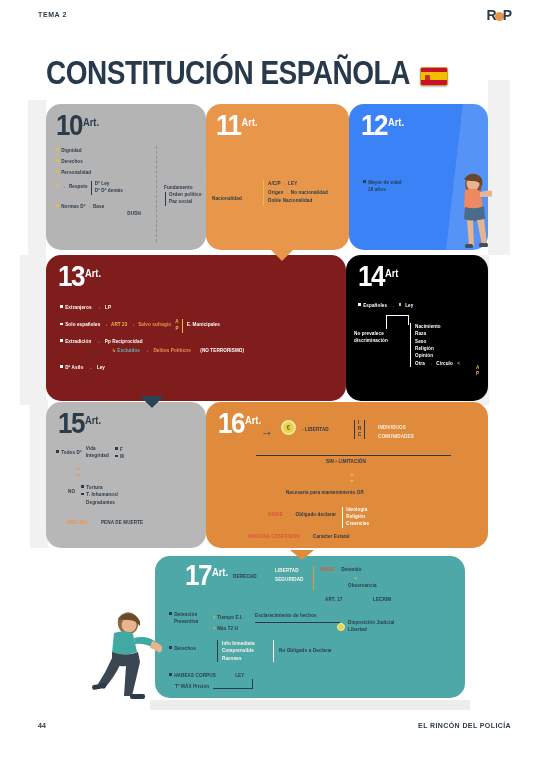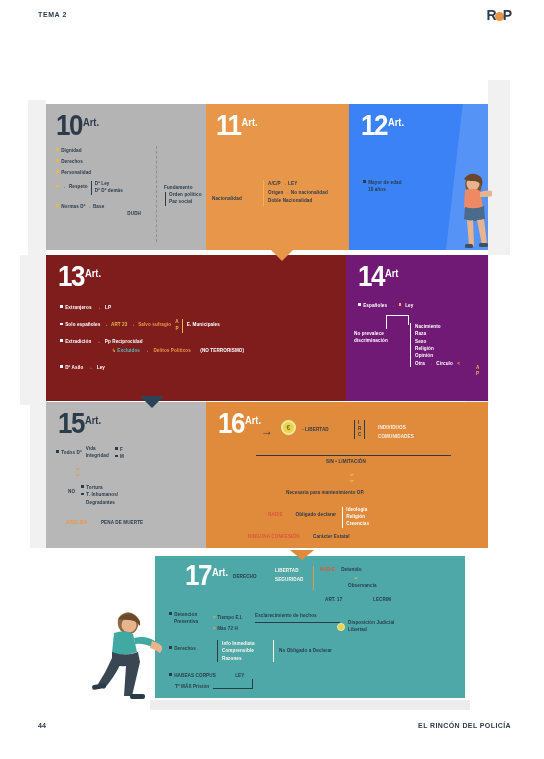--- a/index.html
+++ b/index.html
@@ -42,21 +42,21 @@
   .flag .r2 { height:50%; background:#f1bf00; position:relative; }
   .flag .crest {
     position:absolute; left:4px; top:3px; width:5px; height:7px;
     background:#c8102e; border-radius:1px; opacity:.85;
   }
 
   
   .shadow-panel { position:absolute; background:#f1f1f1; }
 
   
-  .blk { position:absolute; }
+  .blk { position:absolute;border-radius:15px; }
   .artnum {
     font-weight:bold; line-height:.9; letter-spacing:-1.5px;
     font-family:"Liberation Sans", sans-serif;
     transform:scaleY(1.15); transform-origin:left top;
   }
   .artnum sup { font-size:.36em; letter-spacing:0; margin-left:1px; vertical-align:.9em; }
 
   .txt { font-size:4.6px; font-weight:bold; line-height:1.5; letter-spacing:.1px; }
   .bullet::before {
     content:""; display:inline-block; width:2.6px; height:2.6px;
@@ -65,21 +65,21 @@
   .sq::before {
     content:""; display:inline-block; width:2.6px; height:2.6px;
     background:#e8b84b; margin-right:2.6px; vertical-align:1px;
   }
 
   
   .c-grey   { background:#b4b4b4; }
   .c-orange { background:#e8974a; }
   .c-teal   { background:#3b82f6; }
   .c-navy   { background:#7f1d1d; }
-  .c-dark   { background:#701a75; }
+  .c-dark   { background:#000000; }
   .c-grey2  { background:#b7b7b7; }
   .c-orange2{ background:#e08a3c; }
   .c-teal2  { background:#4fa8a8; }
 
   .white { color:#ffffff; }
   .navy  { color:#2b3b4a; }
   .gold  { color:#e8b84b; }
   .orangeTxt { color:#e8974a; }
 
   
@@ -110,20 +110,30 @@
   }
 </style>
 </head>
 <body>
 
 <div class="page">
 
   <div class="hdr-tema">TEMA 2</div>
   <div class="hdr-logo">R<span class="dot"></span>P</div>
 
+  <div class="title-wrap">
+    <div class="title">CONSTITUCIÓN ESPAÑOLA</div>
+    <div class="flag">
+      <div class="r1"></div>
+        <div class="r2">
+          <div class="crest"></div>
+        </div>
+        <div class="r3"></div>
+    </div>
+  </div>
 
   <div class="shadow-panel" style="left:28px;top:100px;width:18px;height:160px;"></div>
   <div class="shadow-panel" style="left:488px;top:80px;width:22px;height:175px;"></div>
   <div class="shadow-panel" style="left:20px;top:255px;width:26px;height:150px;"></div>
   <div class="shadow-panel" style="left:465px;top:255px;width:24px;height:150px;"></div>
   <div class="shadow-panel" style="left:30px;top:400px;width:18px;height:148px;"></div>
   <div class="shadow-panel" style="left:150px;top:700px;width:320px;height:10px;background:#ededed;"></div>
 
   <div class="blk c-grey" style="left:46px;top:104px;width:160px;height:146px;">
     <div class="artnum navy" style="position:absolute;left:10px;top:8px;font-size:26px;">

